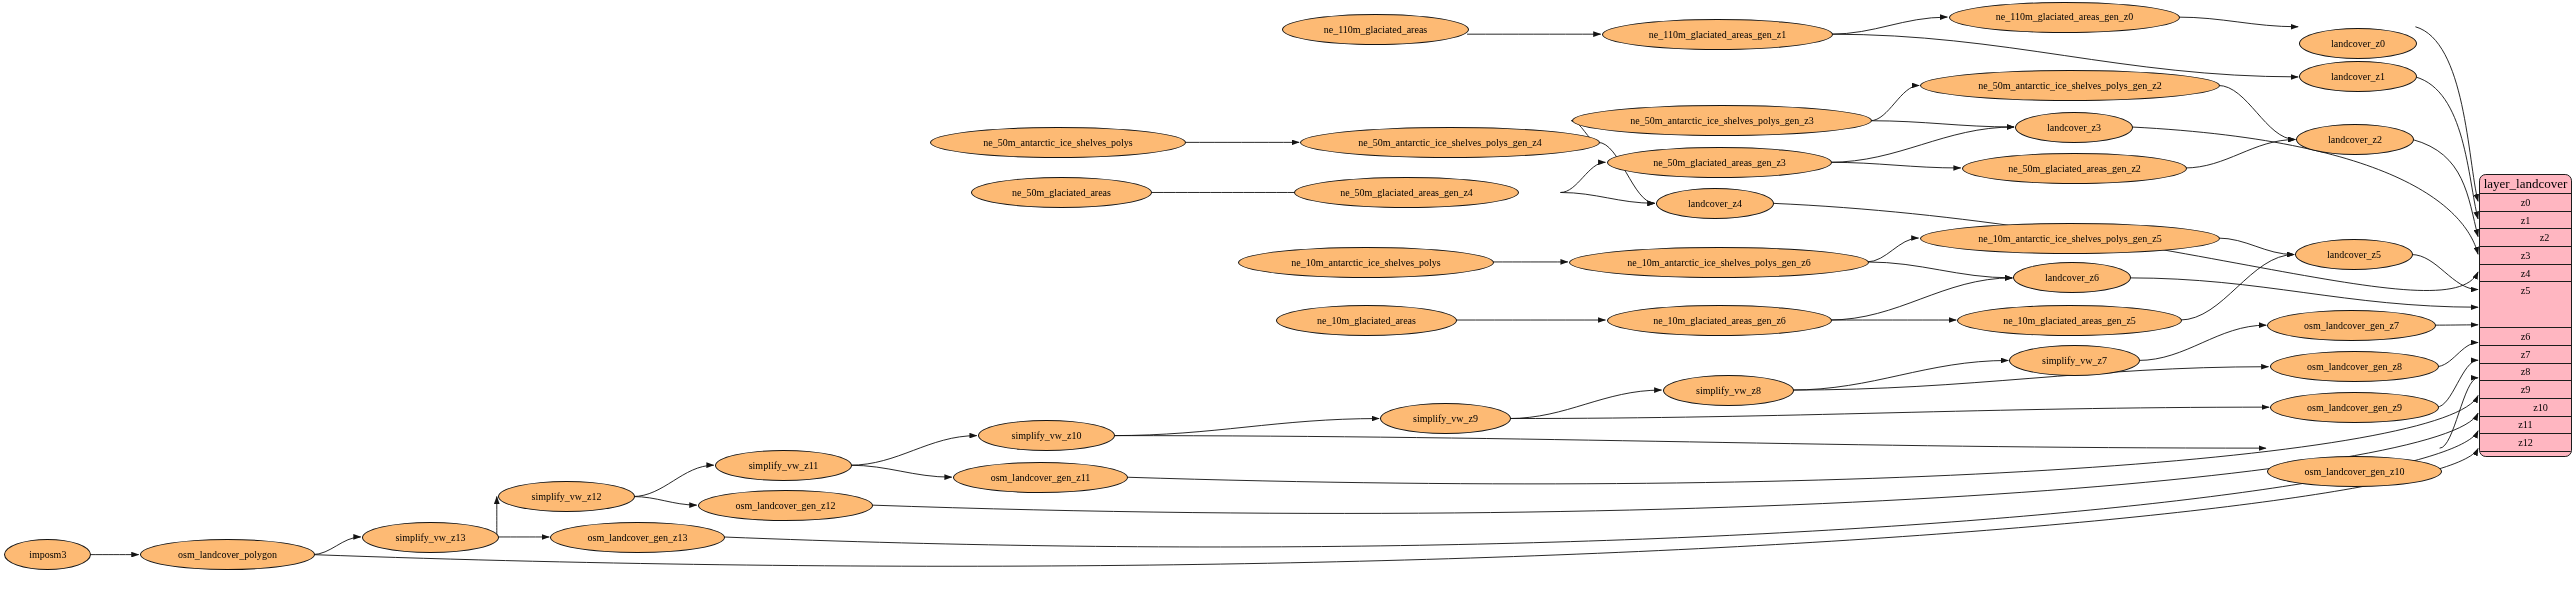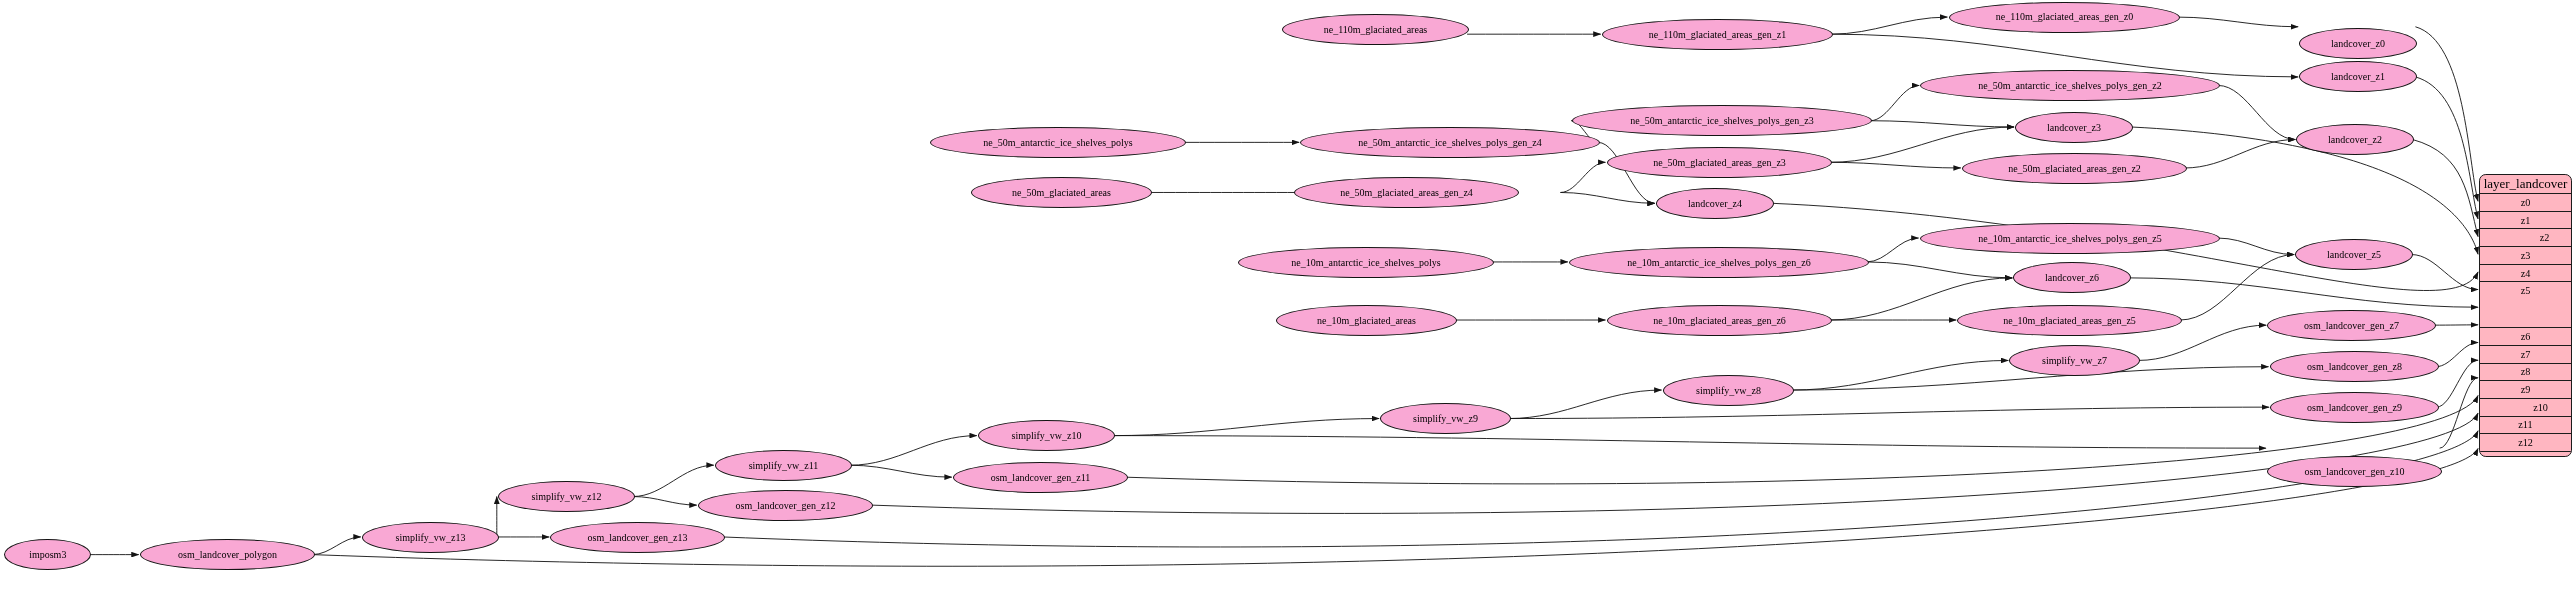--- a/index.html
+++ b/index.html
@@ -2,21 +2,21 @@
 <html style="font-size:9px"><head>
 <meta charset="utf-8">
 <style>
   html, body { margin:0; padding:0; background:#ffffff; }
   body { width:2576px; height:611px; font-family:"Liberation Serif","DejaVu Serif",serif; color:#000; }
   .canvas { position:relative; width:2576px; height:611px; overflow:hidden; background:#ffffff; }
   #edges { position:absolute; left:0; top:0; width:2576px; height:611px; }
   .node {
     position:absolute; box-sizing:border-box;
     border:0.9px solid #141414; border-radius:50%;
-    background:#f9a8d4;
+    background:#fdba74;
     display:flex; align-items:center; justify-content:center;
     font-size:10px; line-height:1; white-space:nowrap;
   }
   .ltable {
     position:absolute; box-sizing:border-box;
     background:#ffb6c1; border:1px solid #1c1c1c; border-radius:6.8px;
     overflow:hidden;
   }
   .ltable-header {
     box-sizing:border-box; height:18px;

